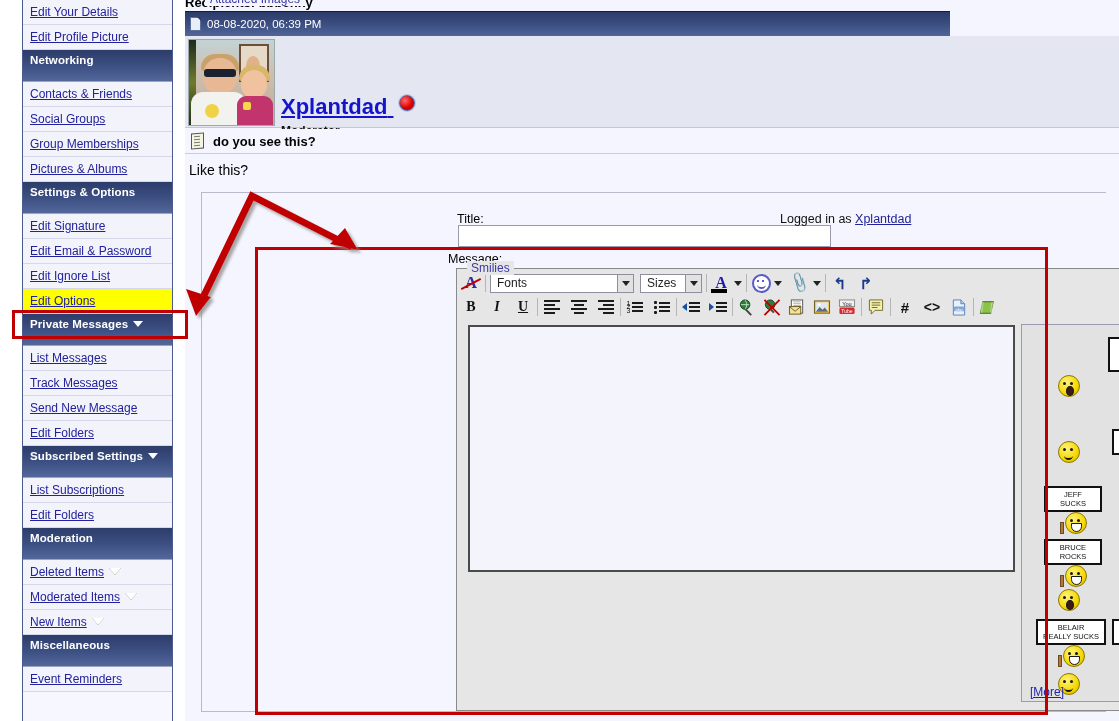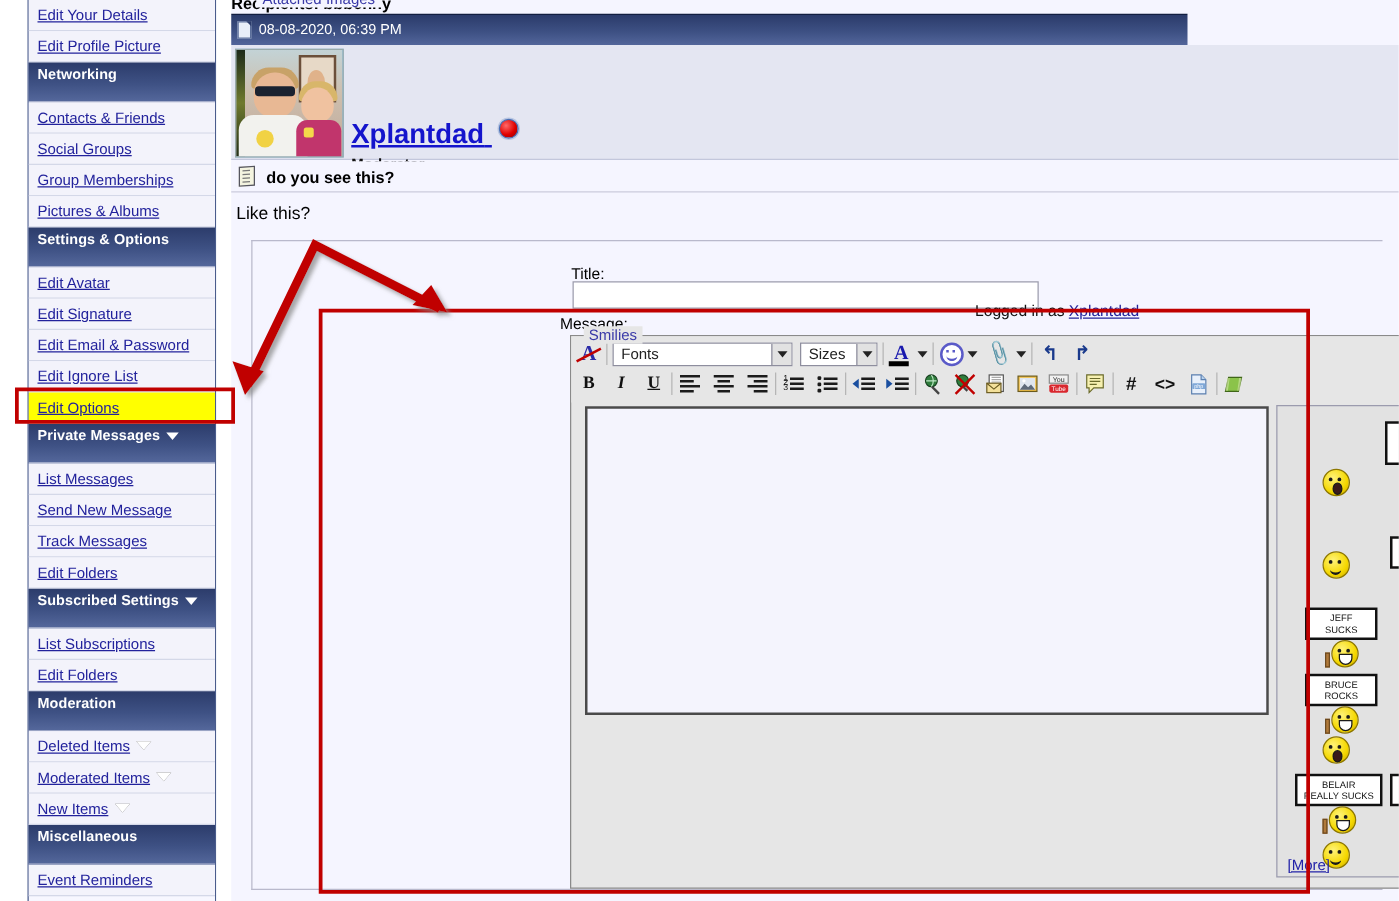--- a/index.html
+++ b/index.html
@@ -138,21 +138,21 @@
     position:absolute;left:20px;top:-8px;background:#F5F5FF;
     padding:0 5px;font-size:12px;color:#3A3AA8;
   }
   #title-label{position:absolute;left:272px;top:212px;font-size:12.5px;}
   #title-input{
     position:absolute;left:273px;top:225px;width:373px;height:22px;
     background:#fff;border:1px solid #9A9AAD;box-sizing:border-box;
     font-family:"Liberation Sans",sans-serif;font-size:12px;padding:0 4px;
   }
   #loggedin{
-    position:absolute;left:595px;top:212px;font-size:12.5px;color:#111;white-space:nowrap;margin-top:30px;
+    position:absolute;left:595px;top:212px;font-size:12.5px;color:#111;white-space:nowrap;
   }
   #loggedin a{color:#22229C;text-decoration:underline;}
 
   #msg-label{position:absolute;left:263px;top:252px;font-size:12.5px;}
 
   
   #editor{
     position:absolute;left:271px;top:268px;width:769px;height:443px;
     background:#E6E6E6;border:1px solid #8A8A8A;box-sizing:border-box;
   }
@@ -267,32 +267,31 @@
     <div class="nav-head">
       <span>Networking</span>
     </div>
     <a class="nav-link" href="#"><span>Contacts &amp; Friends</span></a>
     <a class="nav-link" href="#"><span>Social Groups</span></a>
     <a class="nav-link" href="#"><span>Group Memberships</span></a>
     <a class="nav-link" href="#"><span>Pictures &amp; Albums</span></a>
     <div class="nav-head">
       <span>Settings &amp; Options</span>
     </div>
-    <a class="nav-link" href="#"><span>Edit Avatar</span></a>
     <a class="nav-link" href="#"><span>Edit Signature</span></a>
     <a class="nav-link" href="#"><span>Edit Email &amp; Password</span></a>
     <a class="nav-link" href="#"><span>Edit Ignore List</span></a>
     <a class="nav-link" href="#" id="row-edit-options"><span>Edit Options</span></a>
     <div class="nav-head">
       <span>Private Messages</span>
       <span class="caret"></span>
     </div>
     <a class="nav-link" href="#"><span>List Messages</span></a>
+    <a class="nav-link" href="#"><span>Track Messages</span></a>
     <a class="nav-link" href="#"><span>Send New Message</span></a>
-    <a class="nav-link" href="#"><span>Track Messages</span></a>
     <a class="nav-link" href="#"><span>Edit Folders</span></a>
     <div class="nav-head">
       <span>Subscribed Settings</span>
       <span class="caret"></span>
     </div>
     <a class="nav-link" href="#"><span>List Subscriptions</span></a>
     <a class="nav-link" href="#"><span>Edit Folders</span></a>
     <div class="nav-head">
       <span>Moderation</span>
     </div>

